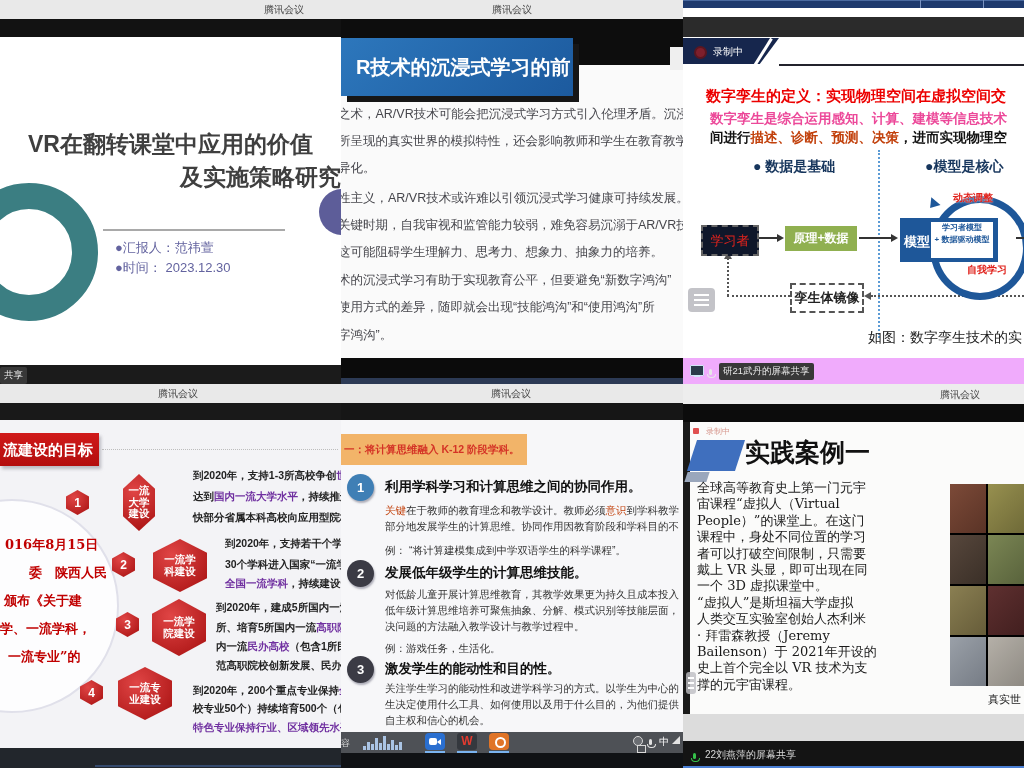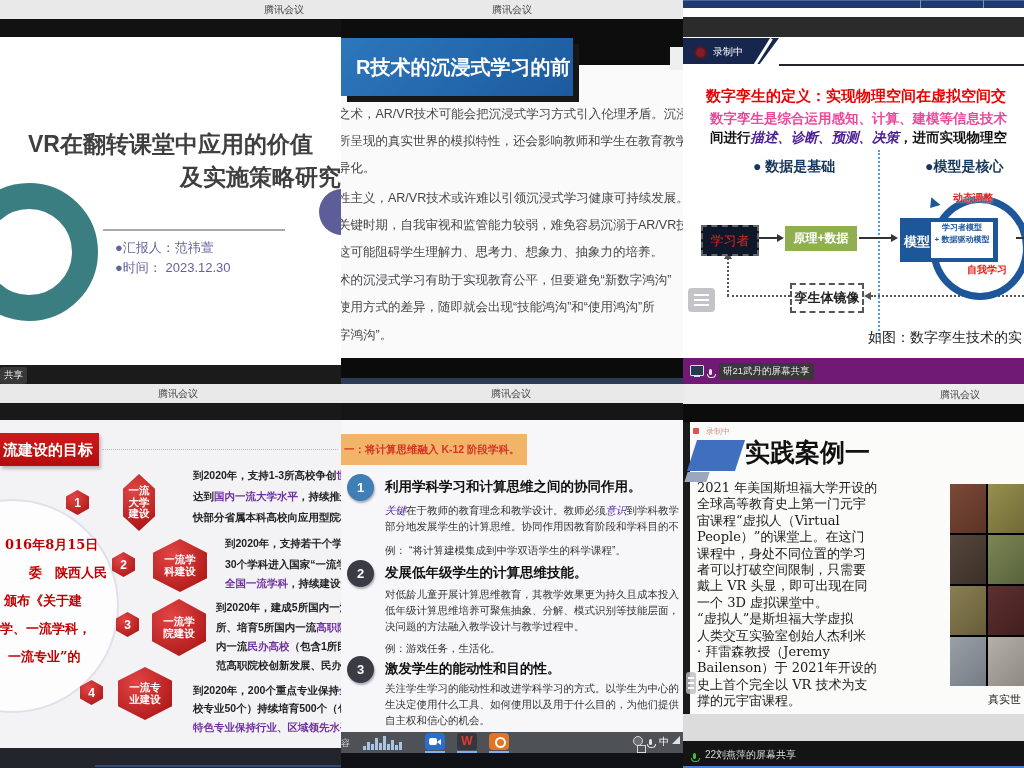--- a/index.html
+++ b/index.html
@@ -11,21 +11,21 @@
   .tbar{position:absolute;left:0;right:0;top:0;height:19px;background:#e9e9e9;}
   .tbar span{position:absolute;top:3px;transform:translateX(-50%);font-size:10px;color:#4a4a4a;}
   .blackbar{position:absolute;left:0;right:0;background:#121212;}
   .sharebar{position:absolute;left:0;right:0;bottom:0;background:#1b1b1b;}
   .badge{background:#383838;color:#e8e8e8;font-size:9.5px;padding:2px 4px;border-radius:2px;}
   .hex{clip-path:polygon(50% 0,100% 26%,100% 74%,50% 100%,0 74%,0 26%);
        background:radial-gradient(circle at 35% 30%,#e04545,#a60f0f);
        color:#fff;font-weight:bold;text-align:center;display:flex;align-items:center;justify-content:center;
        white-space:pre-line;filter:drop-shadow(2px 3px 2px rgba(120,120,145,.55));}
   .purple{color:#7030a0;}
-  .redtx{color:#4c1d95;font-style:italic;}
+  .redtx{color:#c2410c;}
   .dotline{border-top:2px dotted #555;}
   .mic{display:inline-block;width:7px;height:10px;position:relative;}
   .mic:before{content:"";position:absolute;left:2px;top:0;width:3px;height:6px;border-radius:2px;background:currentColor;}
   .mic:after{content:"";position:absolute;left:0;top:5px;width:7px;height:3px;border:1px solid currentColor;border-top:none;border-radius:0 0 4px 4px;background:transparent;}
 </style>
 </head>
 <body>
 
 <div id="stage">
 
@@ -120,21 +120,21 @@
     <div class="abs" style="left:181px;top:292px;width:0;height:0;border-right:7px solid #555;border-top:4px solid transparent;border-bottom:4px solid transparent;"></div>
 
     <div class="abs nw" style="left:185px;top:329px;font-size:14px;color:#222;">如图：数字孪生技术的实</div>
 
     <div class="abs" style="left:5px;top:288px;width:27px;height:24px;background:rgba(185,185,190,.85);border-radius:4px;z-index:4;">
       <span class="abs" style="left:6px;top:6px;width:15px;height:2px;background:#fff;"></span>
       <span class="abs" style="left:6px;top:11px;width:15px;height:2px;background:#fff;"></span>
       <span class="abs" style="left:6px;top:16px;width:15px;height:2px;background:#fff;"></span>
     </div>
 
-    <div class="sharebar" style="height:26px;background:#701a75;">
+    <div class="sharebar" style="height:26px;background:#f0abfc;">
       <span class="abs" style="left:7px;top:7px;width:12px;height:9px;border:1px solid #cfe4f5;border-radius:1px;background:#2a3a4a;"></span>
       <span class="abs" style="left:11px;top:17px;width:6px;height:2px;background:#cfe4f5;"></span>
       <span class="mic abs" style="left:24px;top:7px;color:#e8e8e8;"></span>
       <span class="badge abs nw" style="left:36px;top:5px;">研21武丹的屏幕共享</span>
     </div>
   </div>
 
   <div class="panel" id="p-bl" style="left:0;top:384px;background:#f3f3f6;">
     <div class="tbar">
       <span style="left:178px;">腾讯会议</span>
@@ -263,21 +263,20 @@
     <div class="abs" style="left:7px;top:38px;right:0;height:292px;background:#fbfbfa;">
 
       <div class="abs" style="left:3px;top:6px;width:6px;height:6px;background:#e05050;border-radius:1px;"></div>
       <div class="abs nw" style="left:16px;top:4px;font-size:8px;color:#d89a90;">录制中</div>
 
       <div class="abs" style="left:2px;top:18px;width:48px;height:31px;background:#3f6fbe;transform:skewX(-18deg);"></div>
       <div class="abs" style="left:-4px;top:50px;width:22px;height:10px;background:#9aa7bc;transform:skewX(-18deg);"></div>
       <div class="abs nw" style="left:55px;top:14px;font-size:25px;font-weight:bold;color:#111;">实践案例一</div>
 
       <div class="abs" style="left:7px;top:58px;width:250px;height:232px;overflow:hidden;font-family:'DejaVu Serif','Liberation Serif',serif;font-size:13px;color:#1a1a1a;line-height:16.4px;">
-        <div class="nw">2021 年美国斯坦福大学开设的</div>
         <div class="nw">全球高等教育史上第一门元宇</div>
         <div class="nw">宙课程“虚拟人（Virtual</div>
         <div class="nw">People）”的课堂上。在这门</div>
         <div class="nw">课程中，身处不同位置的学习</div>
         <div class="nw">者可以打破空间限制，只需要</div>
         <div class="nw">戴上 VR 头显，即可出现在同</div>
         <div class="nw">一个 3D 虚拟课堂中。</div>
         <div class="nw">“虚拟人”是斯坦福大学虚拟</div>
         <div class="nw">人类交互实验室创始人杰利米</div>
         <div class="nw">· 拜雷森教授（Jeremy</div>

